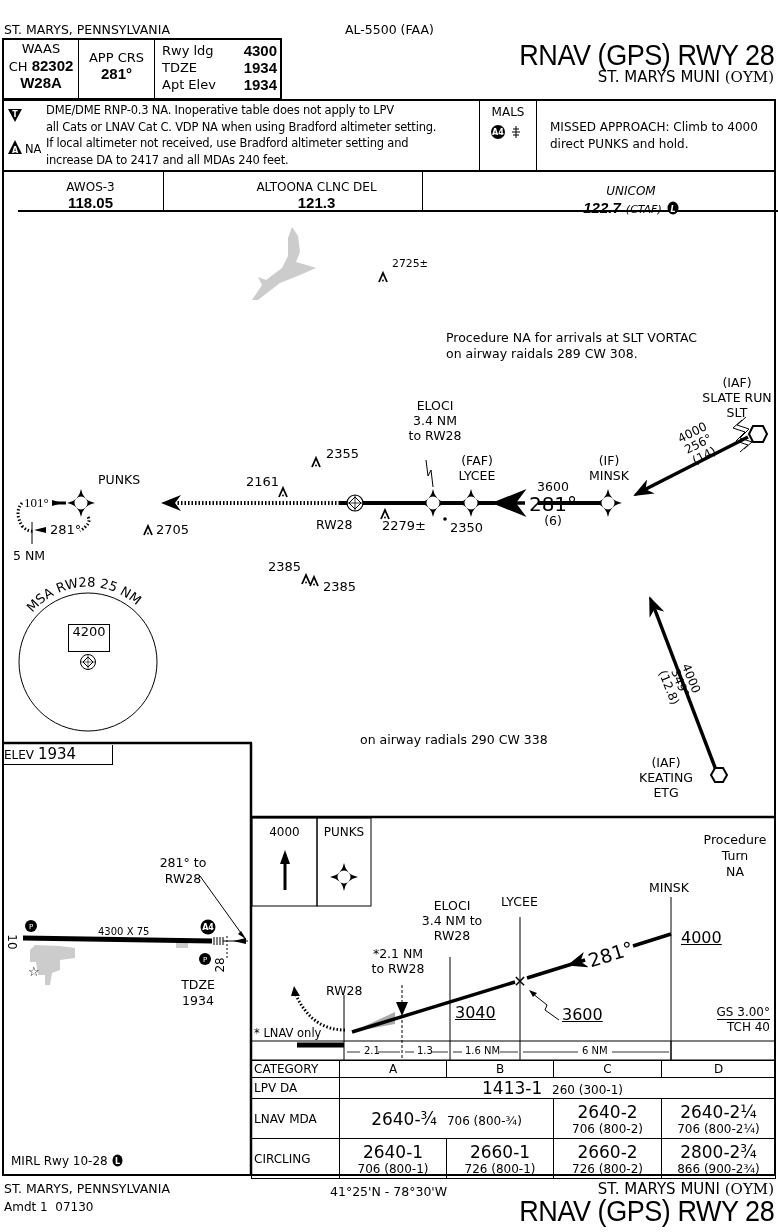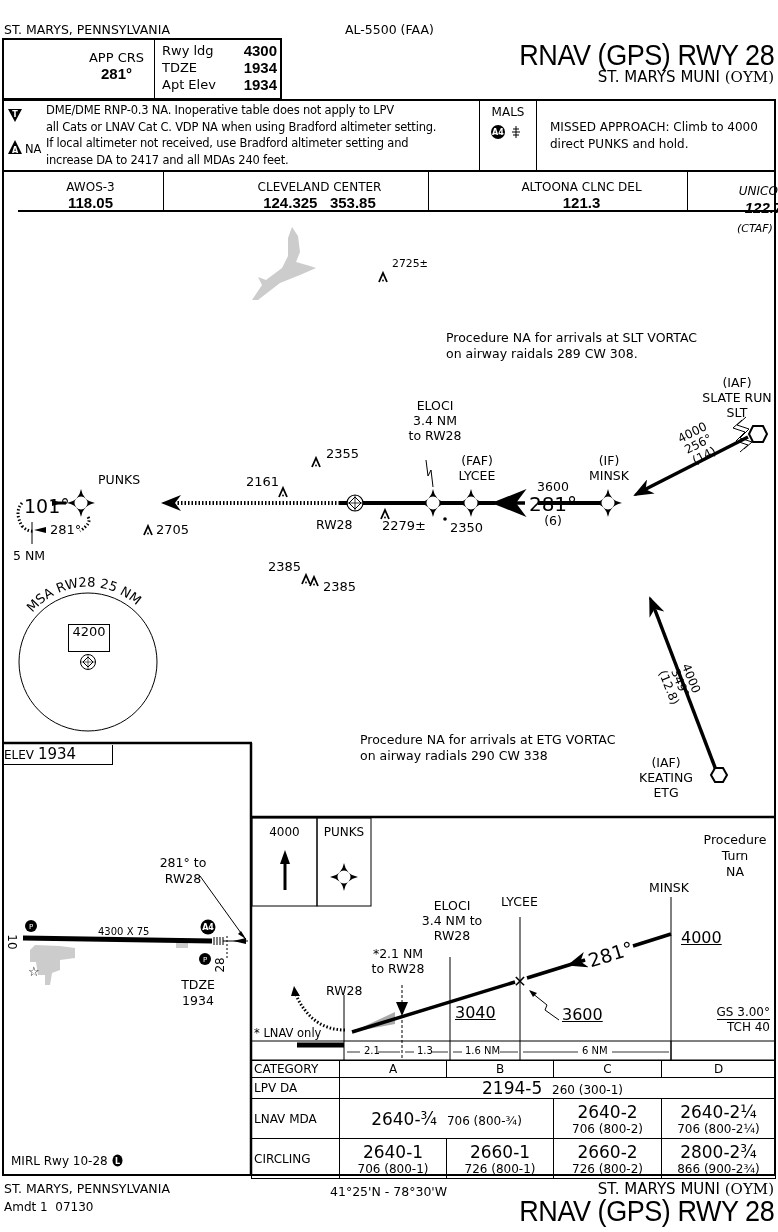--- a/index.html
+++ b/index.html
@@ -17,20 +17,25 @@
   .mins .big { font-size: 17px; }
   .mins .sm { font-size: 12px; }
 </style>
 </head>
 <body>
 
 <div class="abs t" style="left:4px;top:23px;font-size:12.5px;">ST. MARYS, PENNSYLVANIA</div>
 <div class="abs t" style="left:345px;top:23px;font-size:12.5px;">AL-5500 (FAA)</div>
 
 <div class="abs box" style="left:2px;top:38px;width:280px;height:62px;border-right:2px solid #000;">
+  <div class="abs c" style="left:0;top:0;width:75px;height:58px;border-right:1.5px solid #000;">
+    <div class="t" style="margin-top:2px;font-size:13px;">WAAS</div>
+    <div style="font-size:13px;"><span>CH</span> <span class="b" style="font-size:15px;">82302</span></div>
+    <div class="b" style="font-size:15px;">W28A</div>
+  </div>
   <div class="abs c" style="left:75px;top:0;width:76px;height:58px;border-right:1.5px solid #000;">
     <div style="margin-top:10px;font-size:13px;">APP CRS</div>
     <div class="b" style="font-size:15px;">281°</div>
   </div>
   <div class="abs" style="left:158px;top:2px;width:115px;font-size:13px;line-height:17px;">
     <div style="display:flex;justify-content:space-between;">
         <span>Rwy ldg</span>
         <span class="b" style="font-size:15px;">4300</span>
       </div>
     <div style="display:flex;justify-content:space-between;">
@@ -84,24 +89,20 @@
   <div class="abs" style="left:548px;top:20px;font-size:12px;line-height:17px;">
     <div>MISSED APPROACH:  Climb to 4000</div>
     <div>direct PUNKS and hold.</div>
   </div>
 </div>
 
 <div class="abs" style="left:18px;top:172px;width:774px;height:40px;border-bottom:2px solid #000;display:flex;gap:47px;">
   <div class="c" style="width:146px;border-right:1.5px solid #000;padding-top:8px;">
     <div style="font-size:12px;">AWOS-3</div>
     <div class="b" style="font-size:15px;">118.05</div>
-  </div>
-  <div class="c" style="width:218px;border-right:1.5px solid #000;padding-top:8px;">
-    <div style="font-size:12px;">CLEVELAND CENTER</div>
-    <div class="b" style="font-size:15px;white-space:pre;">124.325   353.85</div>
   </div>
   <div class="c" style="width:212px;border-right:1.5px solid #000;padding-top:8px;">
     <div style="font-size:12px;">ALTOONA CLNC DEL</div>
     <div class="b" style="font-size:15px;">121.3</div>
   </div>
   <div class="c" style="flex:1;padding-top:12px;font-style:italic;">
     <div style="font-size:12px;">UNICOM</div>
     <div><span class="b" style="font-size:15px;">122.7</span> <span style="font-size:11px;">(CTAF)</span>
       <svg width="12" height="14" style="vertical-align:-2px;">
           <ellipse cx="6" cy="7" rx="5.5" ry="6.5" fill="#000"></ellipse>
@@ -294,26 +295,25 @@
 </div>
 <div class="abs t" style="left:326px;top:447px;font-size:13px;">2355</div>
 <div class="abs t" style="left:246px;top:475px;font-size:13px;">2161</div>
 <div class="abs t" style="left:156px;top:523px;font-size:13px;">2705</div>
 <div class="abs t" style="left:382px;top:519px;font-size:13px;">2279±</div>
 <div class="abs t" style="left:450px;top:521px;font-size:13px;">2350</div>
 <div class="abs t" style="left:268px;top:560px;font-size:13px;">2385</div>
 <div class="abs t" style="left:323px;top:580px;font-size:13px;">2385</div>
 <div class="abs t" style="left:316px;top:518px;font-size:12.5px;">RW28</div>
 <div class="abs t" style="left:98px;top:473px;font-size:12.5px;">PUNKS</div>
-<div class="abs t" style="left:24px;top:496px;font-size:19px;">101°</div>
+<div class="abs t" style="left:24px;top:496px;font-size:13px;font-family:Liberation Serif, serif;">101°</div>
 <div class="abs t" style="left:50px;top:523px;font-size:13px;">281°</div>
 <div class="abs t" style="left:13px;top:549px;font-size:12.5px;">5 NM</div>
 <div class="abs t c" style="left:68px;top:624px;width:42px;height:28px;border:1px solid #000;font-size:13px;">4200</div>
 <div class="abs t" style="left:360px;top:732px;font-size:12.5px;line-height:16px;">
-  <div>Procedure NA for arrivals at ETG VORTAC</div>
   <div>on airway radials 290 CW 338</div>
 </div>
 <div class="abs t c" style="left:636px;top:755px;width:60px;font-size:12.5px;line-height:15px;">
   <div>(IAF)</div>
   <div>KEATING</div>
   <div>ETG</div>
 </div>
 <div class="abs t c" style="left:662px;top:665px;font-size:12px;line-height:12px;transform:rotate(68deg);transform-origin:center;">
   <div>4000</div>
   <div>349°</div>
@@ -376,21 +376,21 @@
   <tbody>
       <tr style="height:17px;">
     <td style="width:88px;text-align:left;">CATEGORY</td>
     <td style="width:107px;">A</td>
     <td style="width:107px;">B</td>
     <td style="width:108px;">C</td>
     <td>D</td>
   </tr>
   <tr style="height:19px;">
     <td style="text-align:left;">LPV DA</td>
-    <td colspan="4"><span class="big" style="margin-left:40px;">2194-5</span> <span class="sm" style="margin-left:6px;margin-right:50px;">260 (300-1)</span></td>
+    <td colspan="4"><span class="big" style="margin-left:40px;">1413-1</span> <span class="sm" style="margin-left:6px;margin-right:50px;">260 (300-1)</span></td>
   </tr>
   <tr style="height:40px;">
     <td style="text-align:left;">LNAV MDA</td>
     <td colspan="2"><span class="big">2640-¾</span> <span class="sm" style="margin-left:6px;">706 (800-¾)</span></td>
     <td>
           <div class="big">2640-2</div>
           <div class="sm">706 (800-2)</div>
         </td>
     <td>
           <div class="big">2640-2¼</div>

